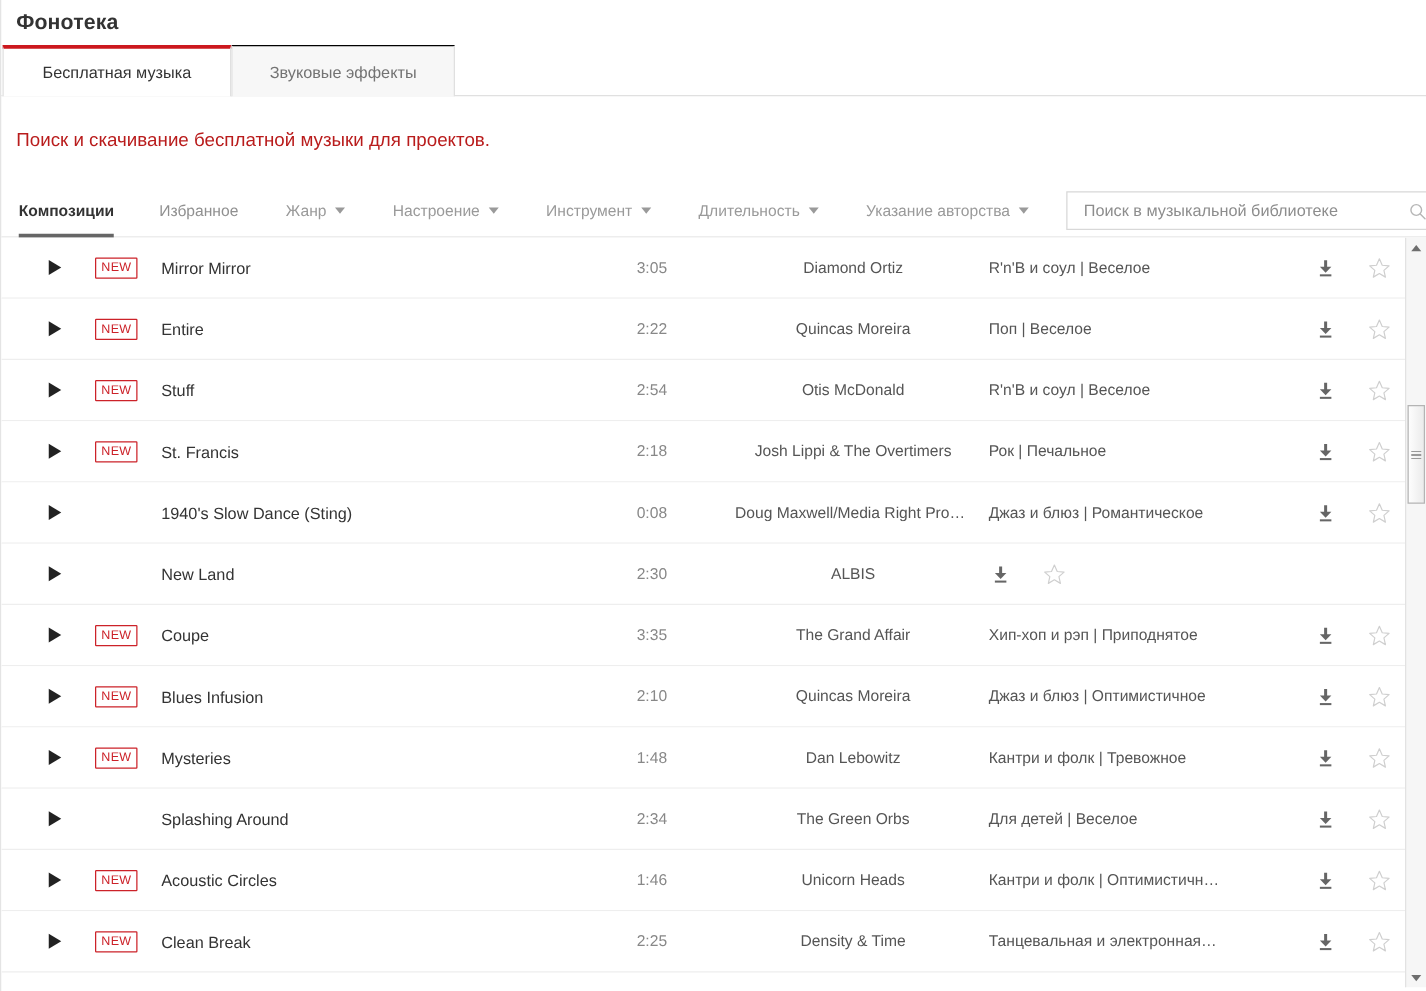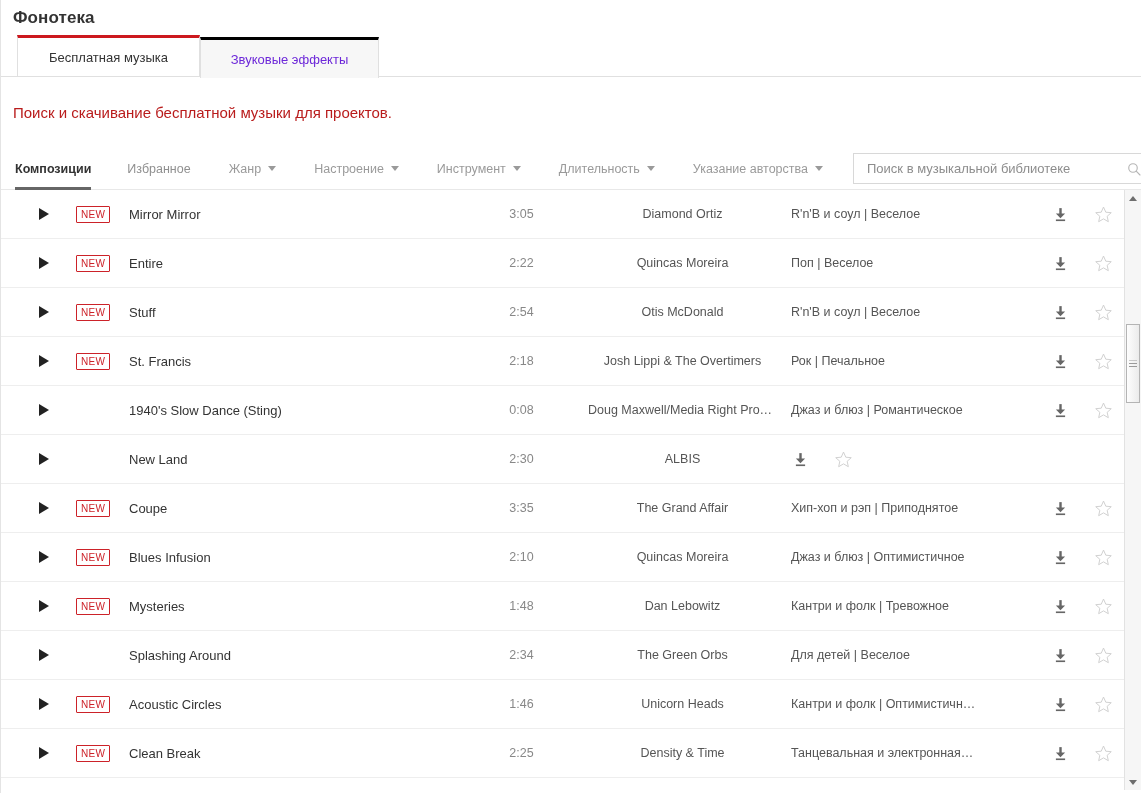--- a/index.html
+++ b/index.html
@@ -35,22 +35,22 @@
     line-height: 20px;
     letter-spacing: 0.1px;
   }
 
   .tabs-bar {
     position: relative;
     height: 41px;
     margin-top: 7px;
     border-bottom: 1px solid #e0e0e0;
     display: flex;
-    align-items: flex-start;
-    padding-left: 16px;
+    align-items: center;
+    padding-left: 1px;
   }
   .tab {
     box-sizing: border-box;
     display: flex;
     align-items: center;
     justify-content: center;
     font-size: 13px;
     padding: 0 22px;
     height: 41px;
     cursor: pointer;
@@ -62,22 +62,22 @@
   .tab.active {
     background: #ffffff;
     color: #333333;
     border-top: 3px solid #cc181e;
     margin-bottom: -1px;
     z-index: 2;
     min-width: 183px;
   }
   .tab.inactive {
     background: #f7f7f7;
-    color: #6d28d9;
-    border-top: 3px solid #000000;
+    color: #737373;
+    border-top: 1px solid #000000;
     margin-top: 2px;
     min-width: 179px;
   }
 
   
   .subtitle {
     font-size: 15px;
     color: #b91c1c;
     padding: 26px 0 0 12px;
     line-height: 20px;

